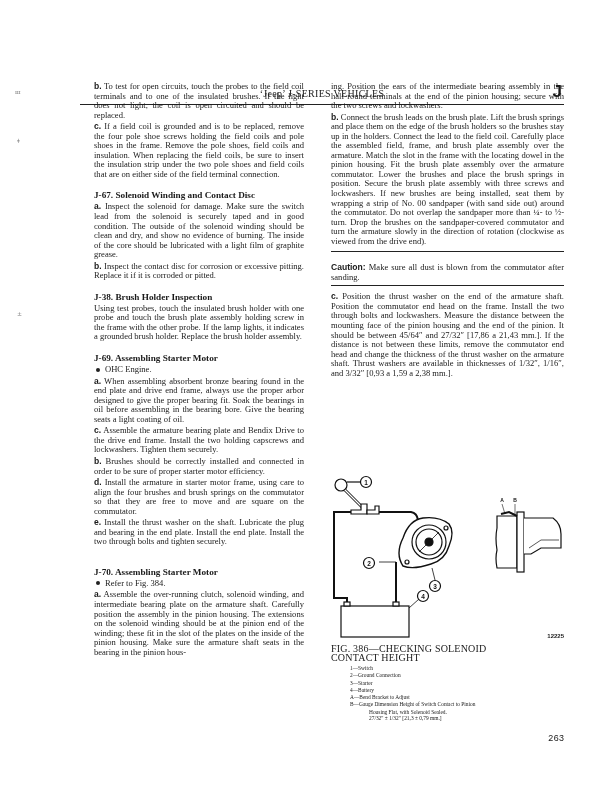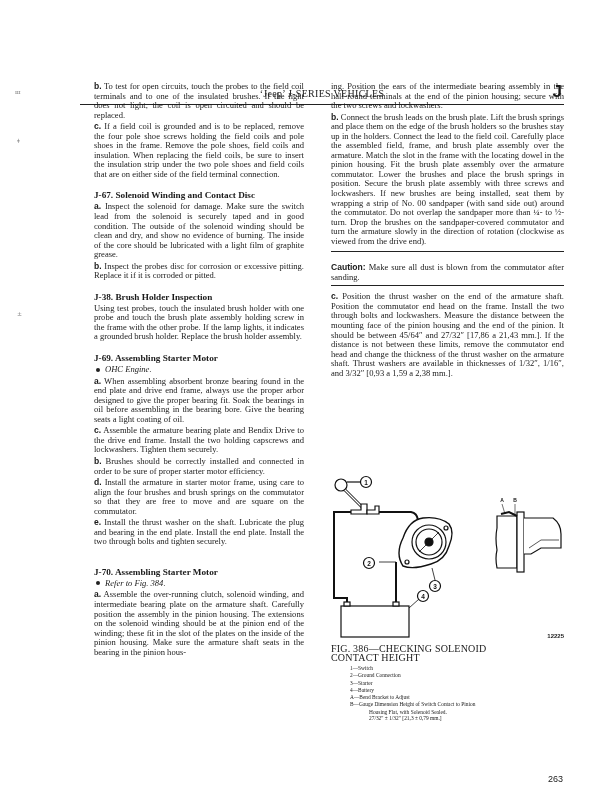--- a/index.html
+++ b/index.html
@@ -12,55 +12,55 @@
   .header-letter { position:absolute; right:2px; top:-2px; font-family:"Liberation Sans", sans-serif;
                    font-weight:bold; font-size:17px; }
   .col { position:absolute; top:82px; font-family:"Liberation Serif", serif; font-size:8.55px;
          line-height:9.55px; text-align:justify; }
   .col-left { left:94px; width:210px; }
   .col-right { left:331px; width:233px; }
   p { margin:0 0 2px 0; }
   .lbl { font-family:"Liberation Sans", sans-serif; font-weight:bold; }
   h3 { font-family:Liberation Serif, serif; font-weight:bold; font-size:9.2px;
        margin:11px 0 2px 0; line-height:10px; }
-  .bullet { margin:0 0 2px 0;font-style:italic; }
+  .bullet { margin:0 0 2px 0; }
   .bullet .dot { display:inline-block; width:4px; height:4px; border-radius:50%; background:#222;
                  margin:0 5px 1px 2px; vertical-align:middle; }
   .caution { border-top:1.3px solid #222; border-bottom:1.3px solid #222; padding:11px 0 3px 0;
              margin:5px 0 6px 0; }
   .figure { position:absolute; left:331px; top:468px; width:233px; height:180px; }
   .fig-num { position:absolute; right:0; top:165px; font-family:"Liberation Sans", sans-serif;
              font-size:6px; font-weight:bold; }
   .caption { position:absolute; left:331px; top:645px; width:233px; 
              font-family:"Liberation Serif", serif; font-size:10px; line-height:8.6px; letter-spacing:0.2px; }
   .legend { position:absolute; left:350px; top:665px; width:215px; font-family:"Liberation Serif", serif;
             font-size:5.4px; line-height:7.3px; }
   .legend .indent { padding-left:19px; line-height:6px; }
-  .page-num { position:absolute; left:548px; top:734px; font-family:Liberation Sans, sans-serif; font-size:9px;margin-top:40px; }
+  .page-num { position:absolute; left:548px; top:734px; font-family:Liberation Mono, monospace; font-size:9px; }
   .margin-mark { position:absolute; font-size:6px; color:#777; }
 </style>
 </head>
 <body>
 
 <span class="margin-mark" style="left:15px;top:88px;">ш</span>
 <span class="margin-mark" style="left:17px;top:137px;">ǂ</span>
 <span class="margin-mark" style="left:17px;top:310px;">±</span>
 
 <div class="header">
   <span class="header-title">‘Jeep’ J-SERIES VEHICLES</span>
   <span class="header-letter">J</span>
 </div>
 
 <div class="col col-left">
   <p><span class="lbl">b.</span><span> To test for open circuits, touch the probes to the field coil terminals and to one of the insulated brushes. If the light does not light, the coil is open circuited and should be replaced.</span></p>
   <p><span class="lbl">c.</span><span> If a field coil is grounded and is to be replaced, remove the four pole shoe screws holding the field coils and pole shoes in the frame. Remove the pole shoes, field coils and insulation. When replacing the field coils, be sure to insert the insulation strip under the two pole shoes and field coils that are on either side of the field terminal connection.</span></p>
 
   <h3>J-67. Solenoid Winding and Contact Disc</h3>
   <p><span class="lbl">a.</span><span> Inspect the solenoid for damage. Make sure the switch lead from the solenoid is securely taped and in good condition. The outside of the solenoid winding should be clean and dry, and show no evidence of burning. The inside of the core should be lubricated with a light film of graphite grease.</span></p>
-  <p><span class="lbl">b.</span><span> Inspect the probes disc for corrosion or excessive pitting. Replace it if it is corroded or pitted.</span></p>
+  <p><span class="lbl">b.</span><span> Inspect the contact disc for corrosion or excessive pitting. Replace it if it is corroded or pitted.</span></p>
 
   <h3>J-38. Brush Holder Inspection</h3>
   <p>Using test probes, touch the insulated brush holder with one probe and touch the brush plate assembly holding screw in the frame with the other probe. If the lamp lights, it indicates a grounded brush holder. Replace the brush holder assembly.</p>
 
   <h3>J-69. Assembling Starter Motor</h3>
   <p class="bullet"><span class="dot"></span><span>OHC Engine.</span></p>
   <p><span class="lbl">a.</span><span> When assembling absorbent bronze bearing found in the end plate and drive end frame, always use the proper arbor designed to give the proper bearing fit. Soak the bearings in oil before assembling in the bearing bore. Give the bearing seats a light coating of oil.</span></p>
   <p><span class="lbl">c.</span><span> Assemble the armature bearing plate and Bendix Drive to the drive end frame. Install the two holding capscrews and lockwashers. Tighten them securely.</span></p>
   <p><span class="lbl">b.</span><span> Brushes should be correctly installed and connected in order to be sure of proper starter motor efficiency.</span></p>
   <p><span class="lbl">d.</span><span> Install the armature in starter motor frame, using care to align the four brushes and brush springs on the commutator so that they are free to move and are square on the commutator.</span></p>

